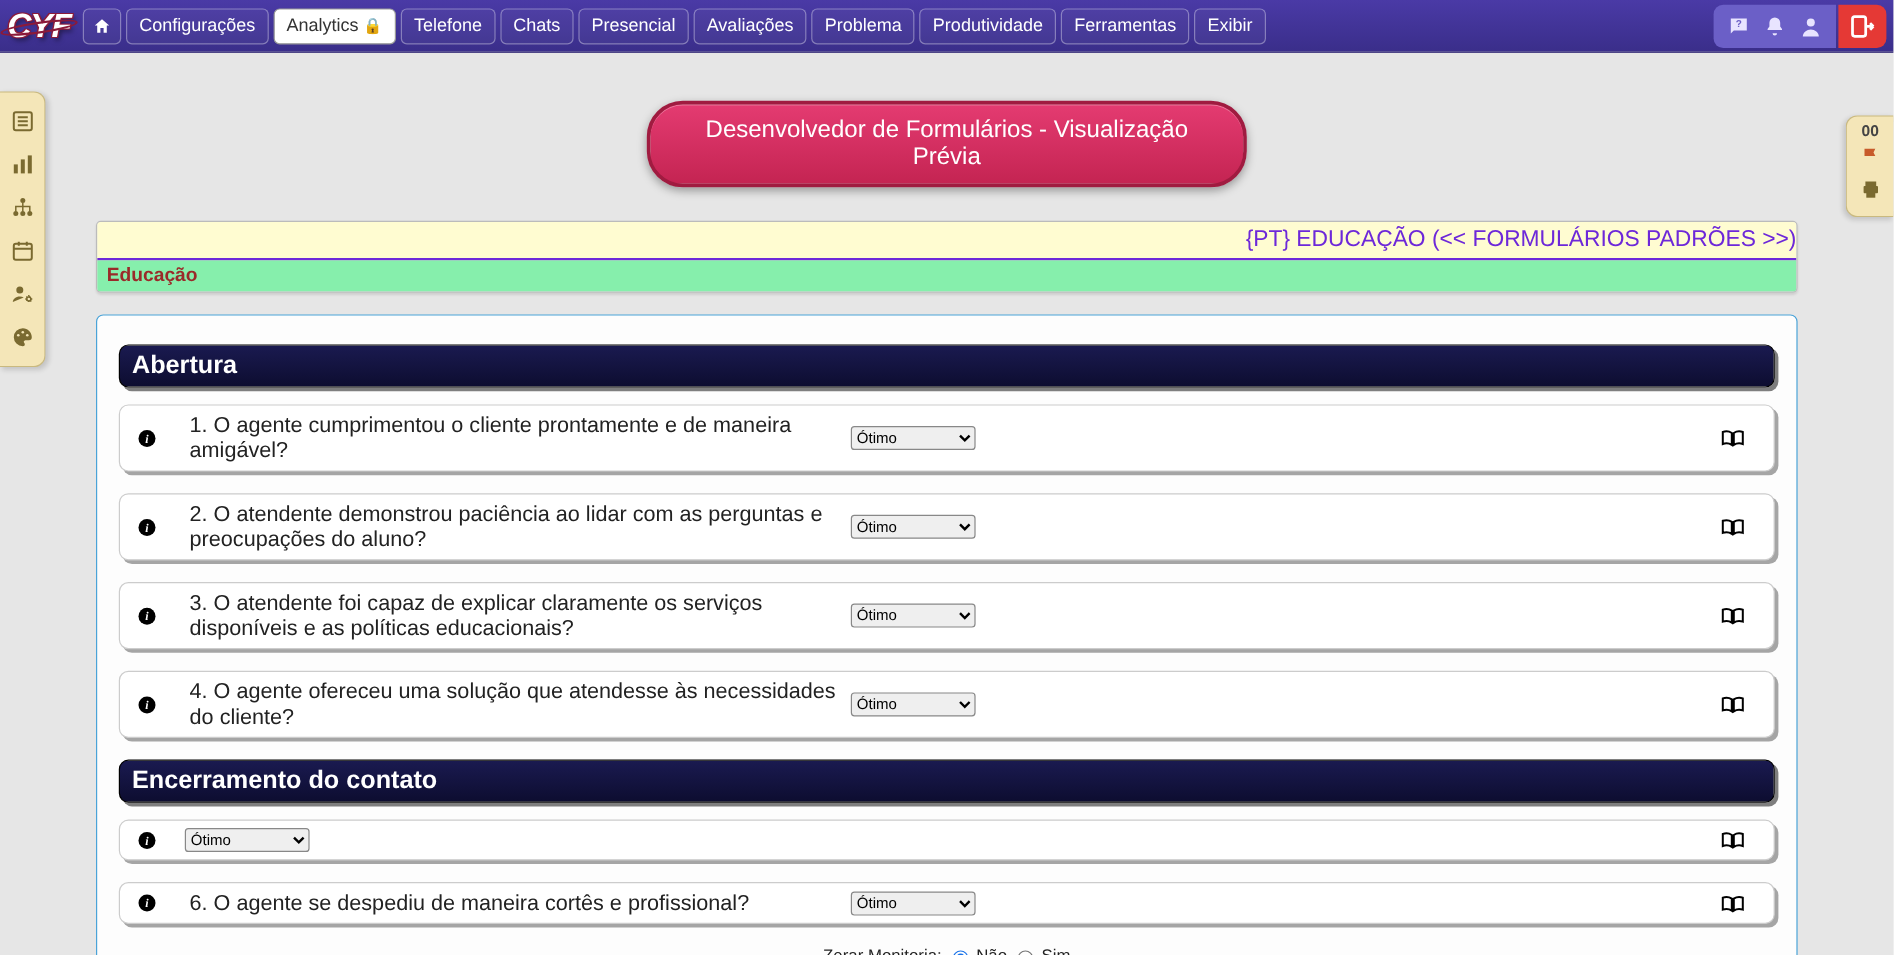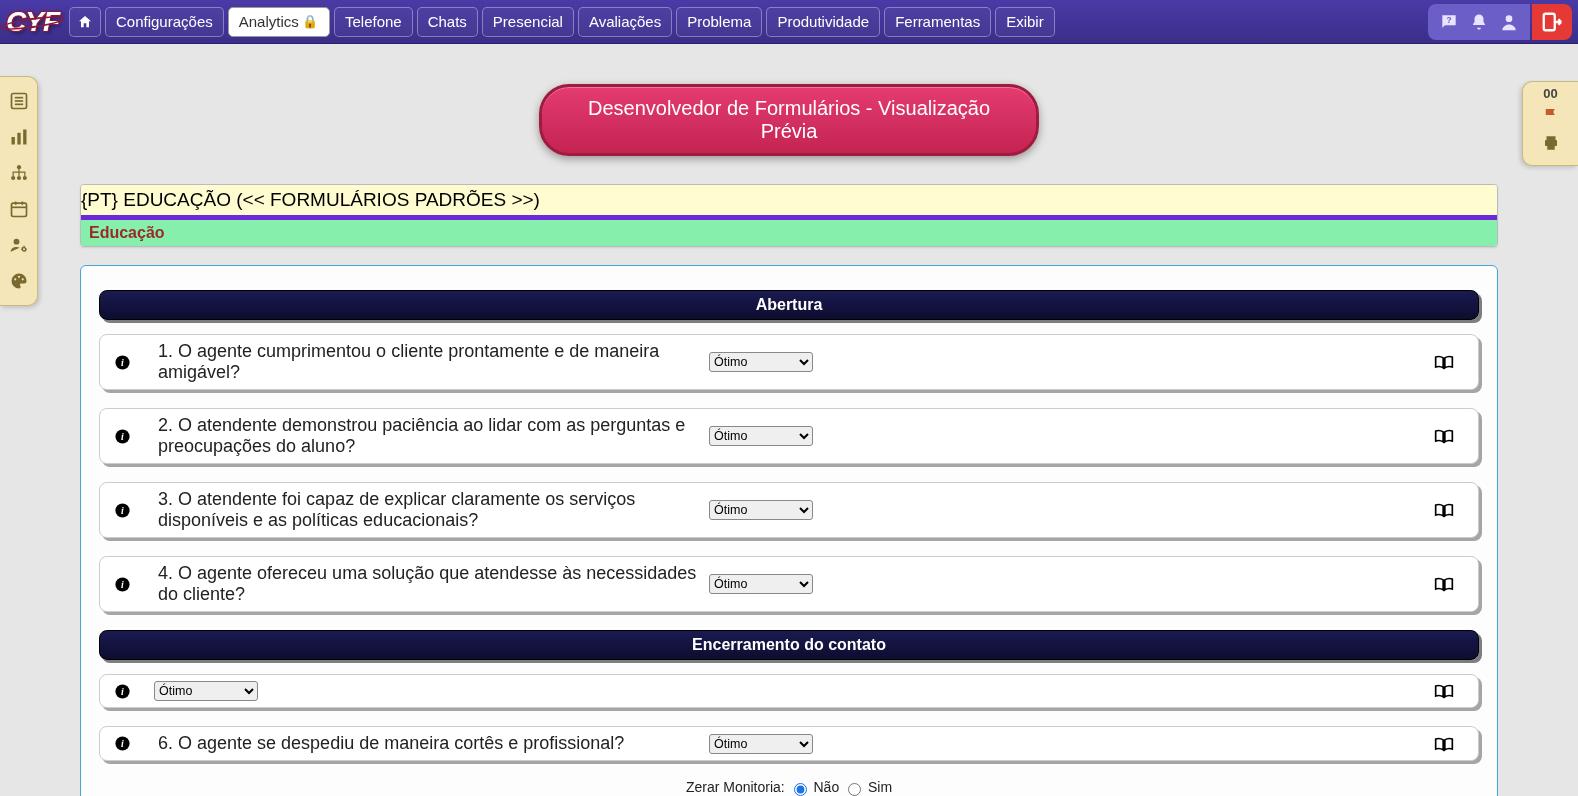--- a/index.html
+++ b/index.html
@@ -118,22 +118,22 @@
     box-shadow:2px 2px 4px rgba(0,0,0,.15);
   }
   .ls-item{
     height:36px;display:flex;align-items:center;justify-content:center;
     color:#7a6a30;cursor:pointer;font-size:20px;
   }
 
   
   .right-sidebar{
     position:absolute;
-    right:0;top:81px;
-    width:56px;
+    right:0;top:96px;
+    width:40px;
     background:#f4e6b8;
     border:1px solid #c9b97f;
     border-right:none;
     border-radius:10px 0 0 10px;
     padding:4px 0 8px;
     z-index:5;
     box-shadow:-2px 2px 4px rgba(0,0,0,.15);
     text-align:center;
   }
   .rs-count{color:#444;font-weight:bold;font-size:13px;}
@@ -160,52 +160,51 @@
 
   .form-header{
     border:1px solid #bbb;
     border-radius:4px;
     overflow:hidden;
     box-shadow:0 1px 2px rgba(0,0,0,.1);
     margin-bottom:18px;
   }
   .fh-top{
     background:var(--yellow);
-    text-align:left;
+    text-align:right;
     font-size:19px;
     padding:4px 0;
-    color:#000000;
-    border-bottom:5px solid #6d28d9;
+    color:#6d28d9;
+    border-bottom:2px solid #6d28d9;
   }
   .fh-sub{
     background:#86efac;
     padding:4px 8px;
     color:#9a2a2a;
     font-weight:bold;
     font-size:16px;
   }
 
   .form-body{
     border:1px solid #4aa3d8;
     border-radius:6px;
     padding:16px 18px 30px;
     background:#fdfdfd;
   }
 
   .section-bar{
     background:linear-gradient(to bottom,#1a1a50,#0d0d30);
     color:#fff;
     font-weight:bold;
-    font-size:16px;
+    font-size:21px;
     padding:5px 10px;
     border-radius:8px;
     border:1px solid #000;
     box-shadow:3px 3px 0 rgba(0,0,0,.5);
     margin:8px 0 14px;
-    text-align:center;
   }
 
   .q-row{
     background:#fff;
     border:1px solid #ccc;
     border-radius:8px;
     box-shadow:3px 3px 0 rgba(0,0,0,.35);
     margin:0 0 18px;
     display:flex;
     align-items:center;

